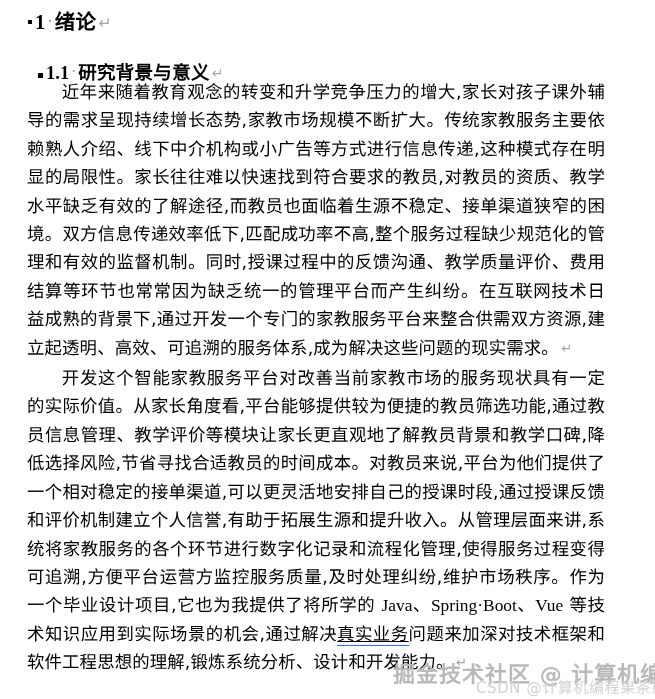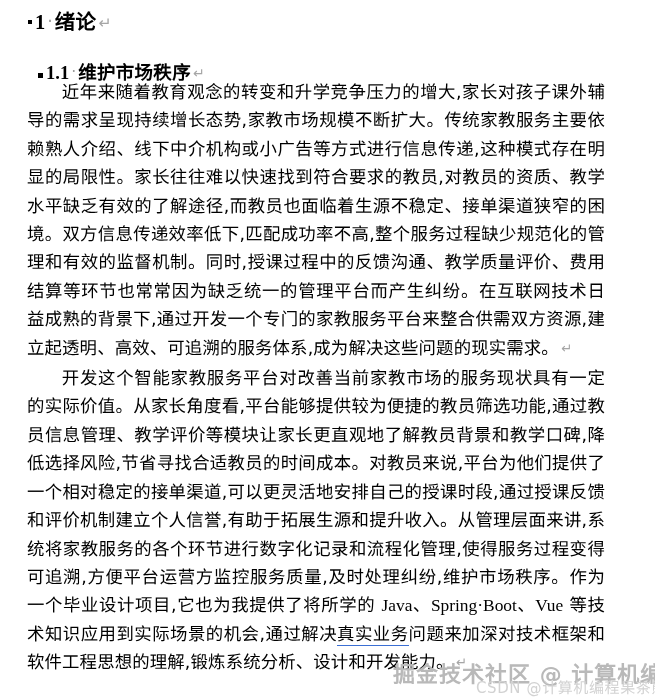--- a/index.html
+++ b/index.html
@@ -116,20 +116,21 @@
 
   .latin {
     font-family: "Liberation Serif", "DejaVu Serif", serif;
     letter-spacing: 0;
   }
 
   
   .grammar-underline {
     border-bottom: 1.4px solid #3b6fd4;
     padding-bottom: 1px;
+    text-decoration: underline;
   }
 
   
   .wm {
     position: absolute;
     white-space: nowrap;
     pointer-events: none;
     user-select: none;
     font-weight: bold;
   }
@@ -161,21 +162,21 @@
       <span class="num">1</span>
       <span class="dotsep">·</span>
       <span class="htext">绪论</span>
       <span class="pilcrow">↵</span>
   </div>
 
   <div class="heading h2-row">
     <span class="sq-bullet"></span>
       <span class="num">1.1</span>
       <span class="dotsep">·</span>
-      <span class="htext">维护市场秩序</span>
+      <span class="htext">研究背景与意义</span>
       <span class="pilcrow">↵</span>
   </div>
 
   <div class="body-block">
 
     <p class="para"><span>近年来随着教育观念的转变和升学竞争压力的增大,家长对孩子课外辅导的需求呈现持续增长态势,家教市场规模不断扩大。传统家教服务主要依赖熟人介绍、线下中介机构或小广告等方式进行信息传递,这种模式存在明显的局限性。家长往往难以快速找到符合要求的教员,对教员的资质、教学水平缺乏有效的了解途径,而教员也面临着生源不稳定、接单渠道狭窄的困境。双方信息传递效率低下,匹配成功率不高,整个服务过程缺少规范化的管理和有效的监督机制。同时,授课过程中的反馈沟通、教学质量评价、费用结算等环节也常常因为缺乏统一的管理平台而产生纠纷。在互联网技术日益成熟的背景下,通过开发一个专门的家教服务平台来整合供需双方资源,建立起透明、高效、可追溯的服务体系,成为解决这些问题的现实需求。</span><span class="pilcrow">↵</span></p>
 
     <p class="para"><span id="p2-rich"><span>开发这个智能家教服务平台对改善当前家教市场的服务现状具有一定的实际价值。从家长角度看,平台能够提供较为便捷的教员筛选功能,通过教员信息管理、教学评价等模块让家长更直观地了解教员背景和教学口碑,降低选择风险,节省寻找合适教员的时间成本。对教员来说,平台为他们提供了一个相对稳定的接单渠道,可以更灵活地安排自己的授课时段,通过授课反馈和评价机制建立个人信誉,有助于拓展生源和提升收入。从管理层面来讲,系统将家教服务的各个环节进行数字化记录和流程化管理,使得服务过程变得可追溯,方便平台运营方监控服务质量,及时处理纠纷,维护市场秩序。作为一个毕业设计项目,它也为我提供了将所学的 </span><span class="latin">Java</span><span>、</span><span class="latin">Spring·Boot</span><span>、</span><span class="latin">Vue</span><span> 等技术知识应用到实际场景的机会,通过解决</span><span class="grammar-underline">真实业务</span><span>问题来加深对技术框架和软件工程思想的理解,锻炼系统分析、设计和开发能力。</span></span><span class="pilcrow">↵</span></p>
 
   </div>

